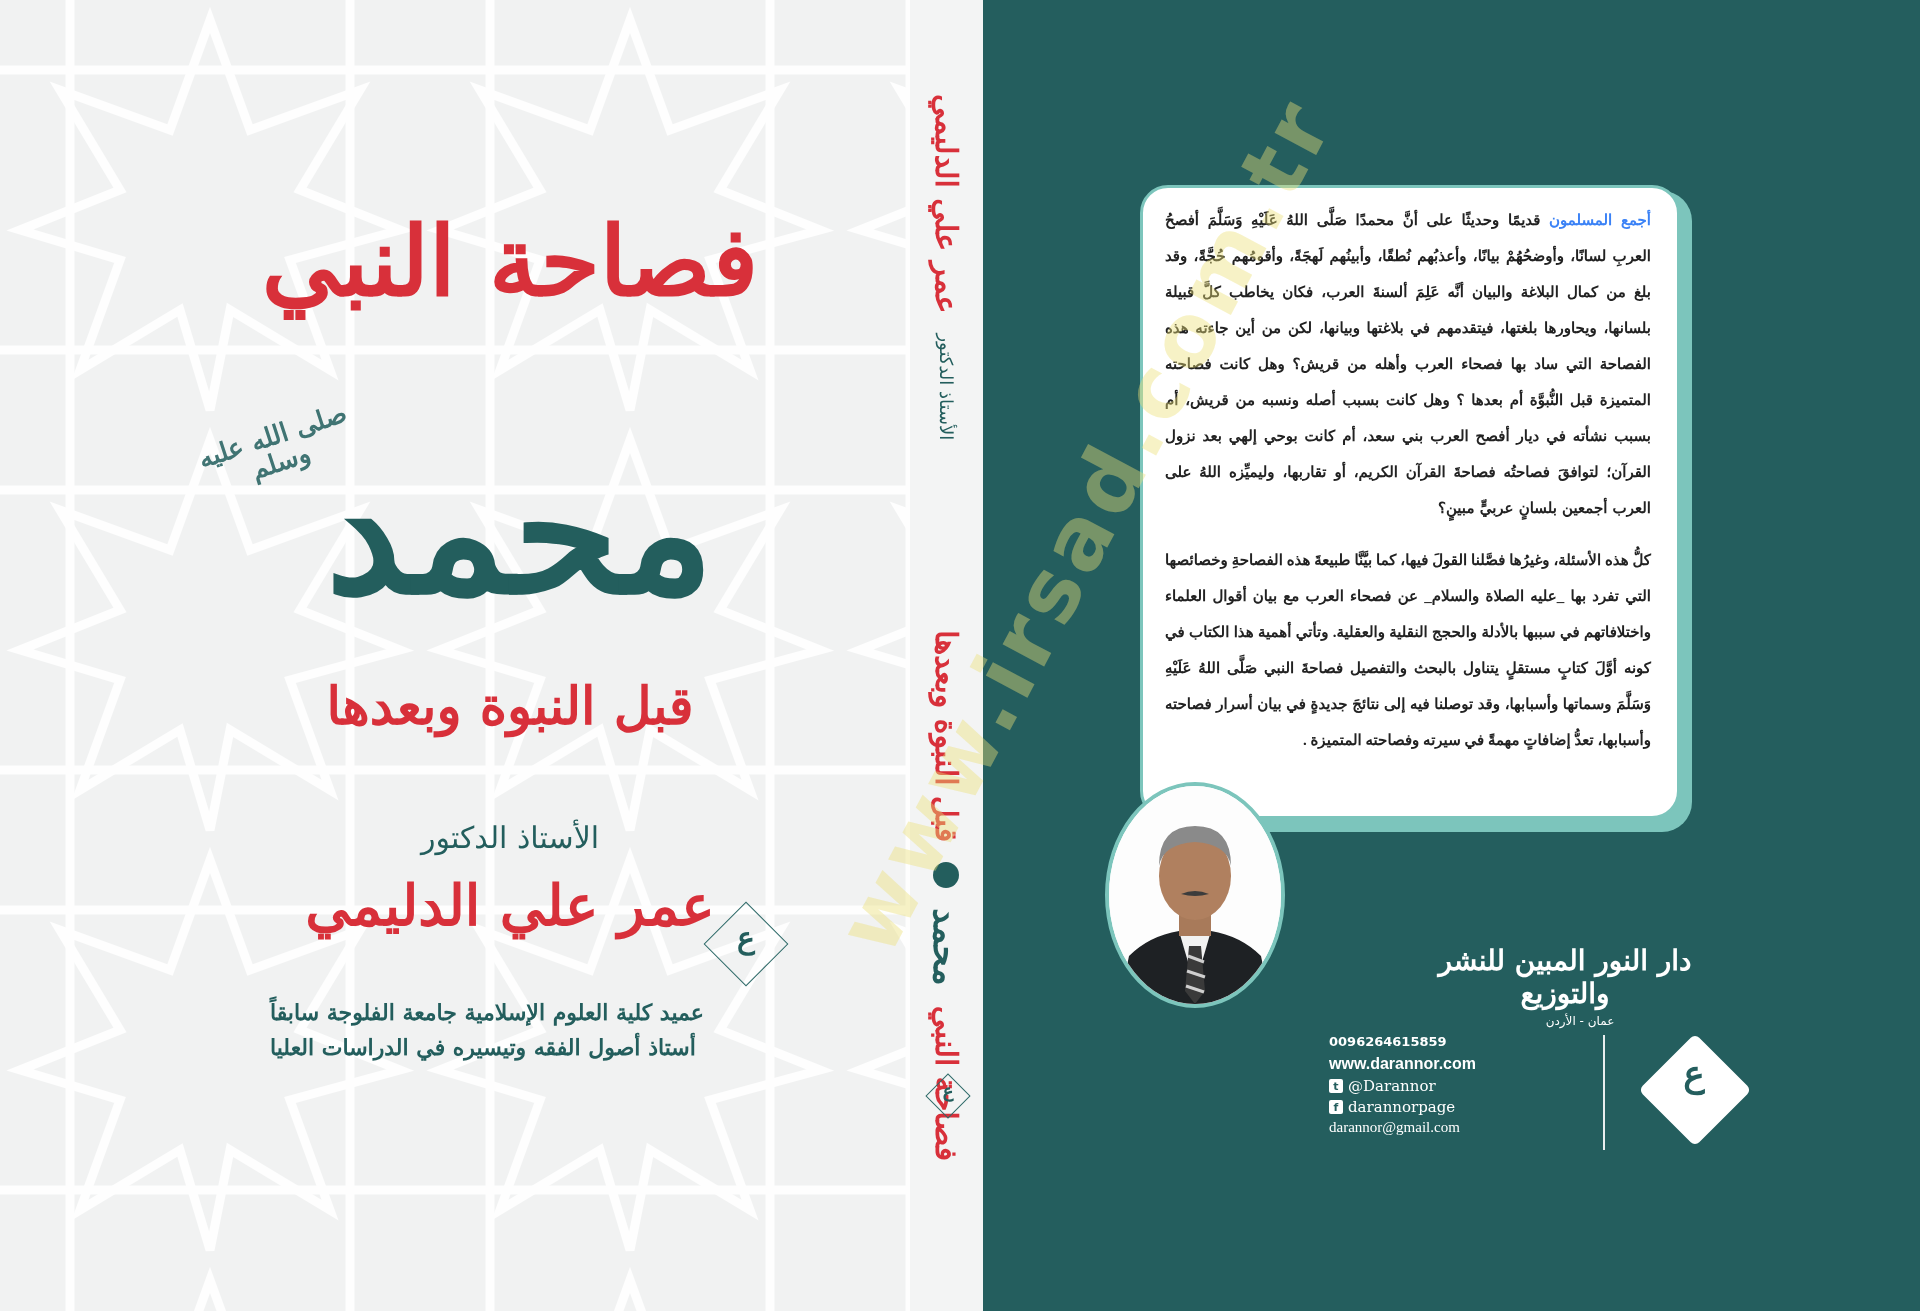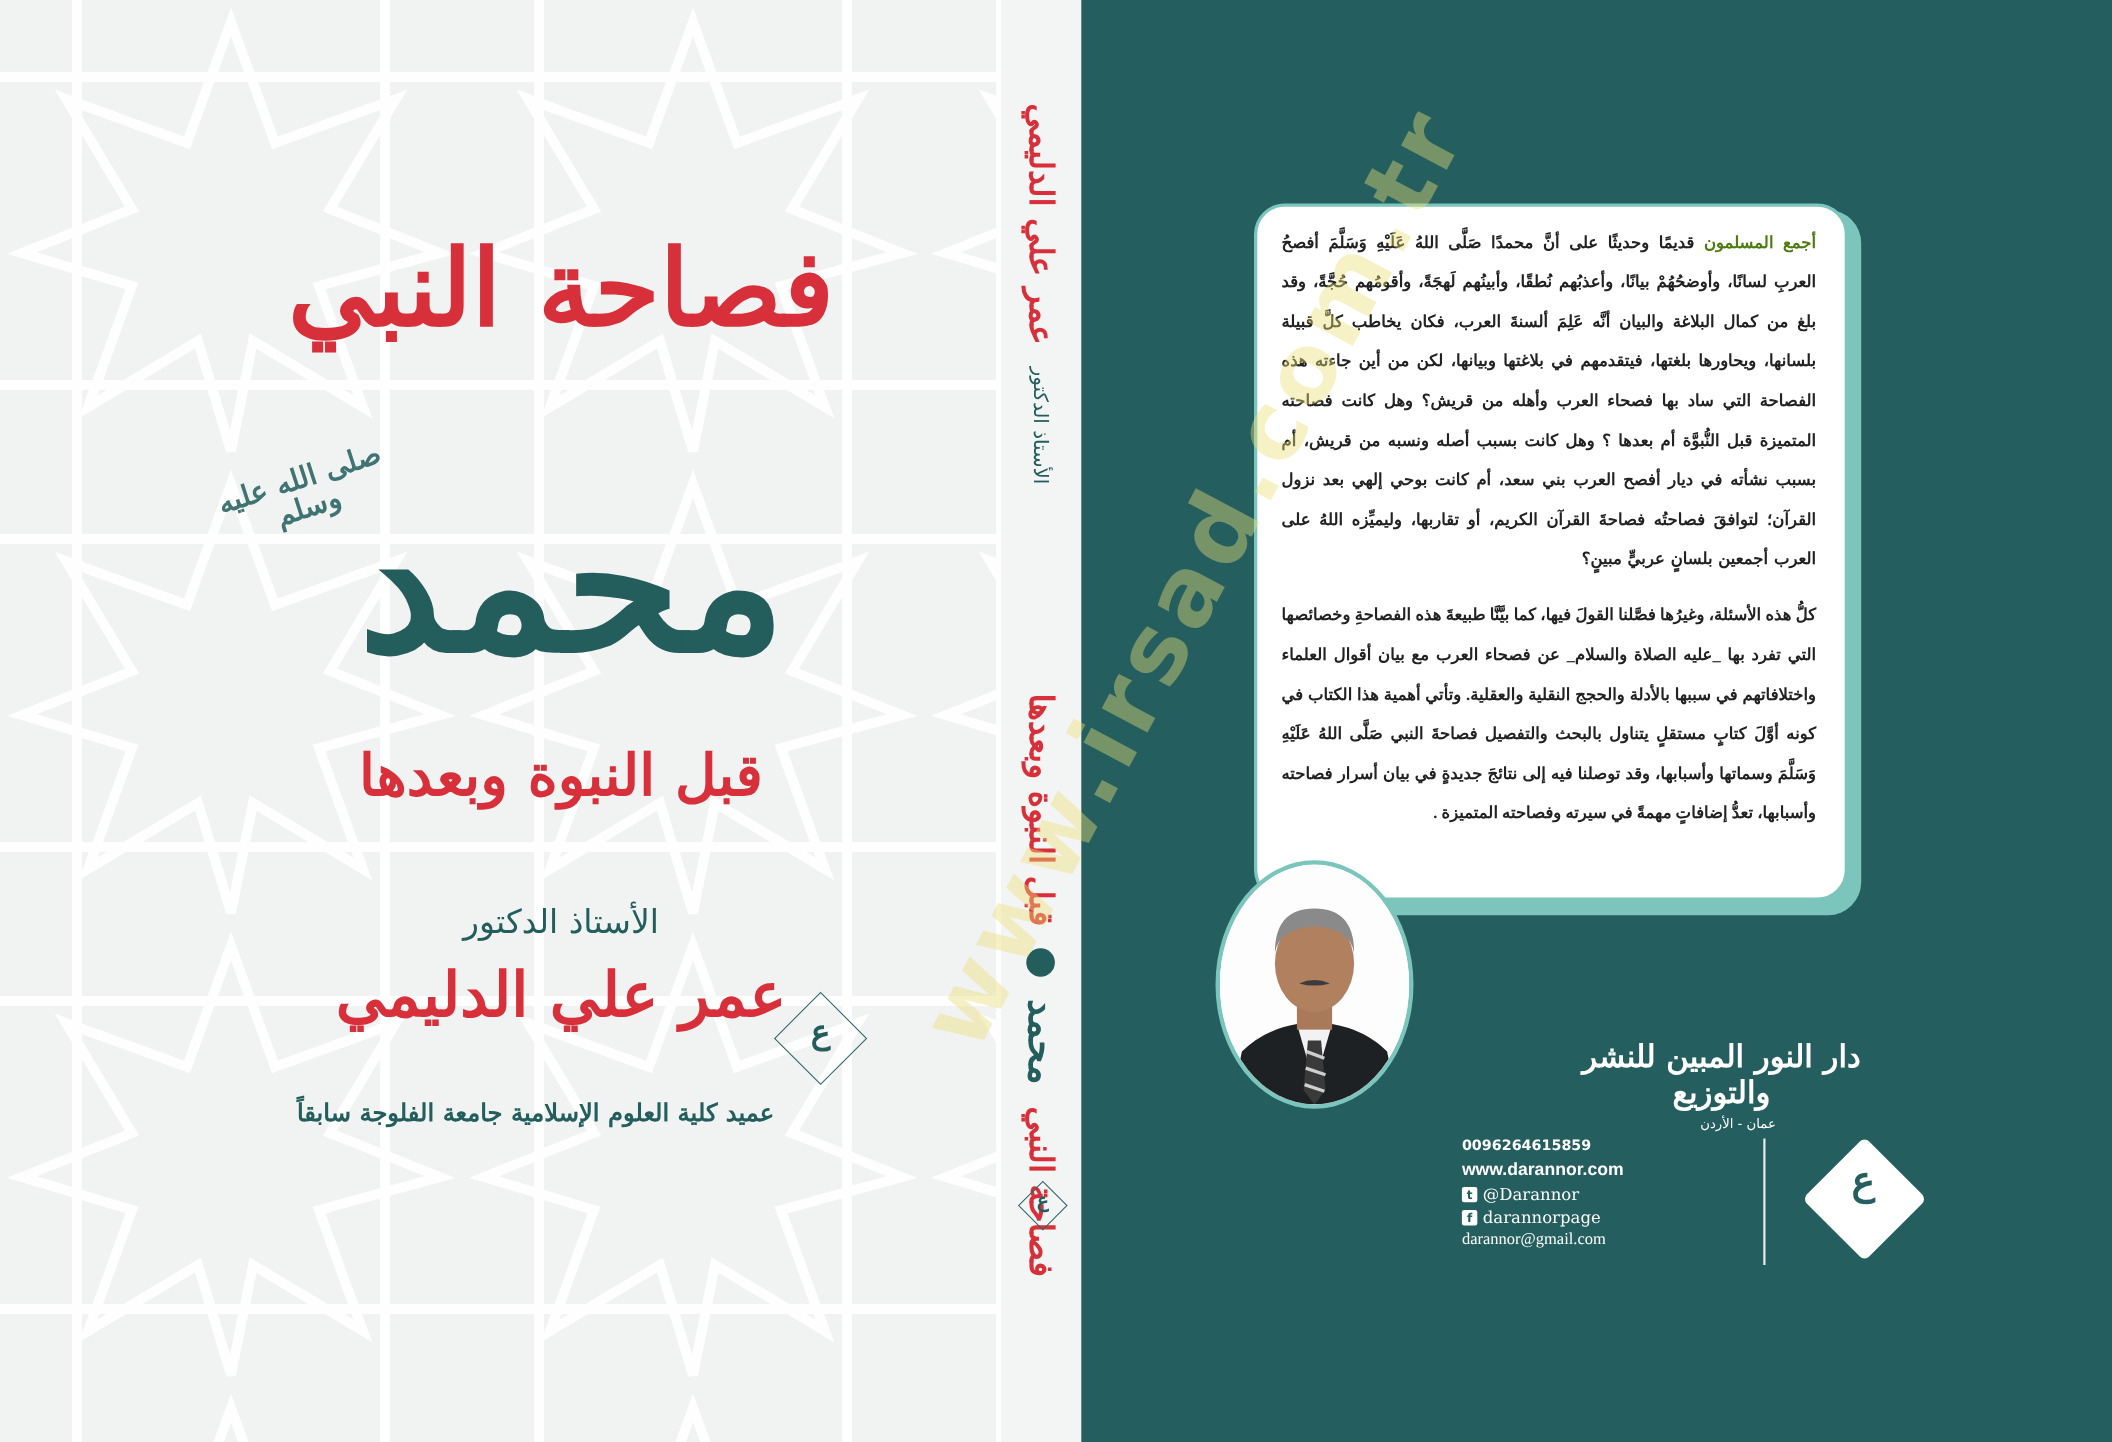--- a/index.html
+++ b/index.html
@@ -22,21 +22,21 @@
   .spine-inner{display:flex;align-items:center;gap:20px;direction:rtl;padding-right:150px;width:100%;justify-content:flex-start;box-sizing:border-box;}
   .sp-red{color:#d8303a;font-family:"DejaVu Serif",serif;font-size:30px;font-weight:bold;white-space:nowrap;}
   .sp-teal{color:#235e5d;font-family:"DejaVu Serif",serif;font-size:34px;font-weight:bold;white-space:nowrap;}
   .sp-small{color:#235e5d;font-family:"DejaVu Serif",serif;font-size:18px;white-space:nowrap;}
   .sp-dot{width:26px;height:26px;border-radius:50%;background:#235e5d;display:inline-block;}
   .watermark{position:absolute;left:660px;top:560px;width:760px;text-align:center;transform:rotate(-62deg);color:rgba(235,225,120,.42);font-family:"DejaVu Sans",sans-serif;font-weight:bold;font-size:86px;letter-spacing:6px;white-space:nowrap;pointer-events:none;z-index:5;}
   .box-shadow{position:absolute;left:1146px;top:191px;width:546px;height:641px;background:#7cc5bc;border-radius:30px;}
   .box{position:absolute;left:1140px;top:185px;width:540px;height:634px;background:#fff;border:3px solid #7cc5bc;border-radius:28px;box-sizing:border-box;padding:14px 26px 20px 22px;}
   .box p{margin:0;direction:rtl;text-align:justify;text-align-last:right;color:#222;font-family:"DejaVu Serif",serif;font-size:15px;line-height:36px;font-weight:bold;}
   .box p + p{margin-top:16px;font-family:Liberation Serif, serif;}
-  .hl{color:#4d7c0f;}
+  .hl{color:#3b82f6;}
   .photo-ring{position:absolute;left:1105px;top:782px;width:180px;height:226px;border-radius:50%;background:#fff;border:4px solid #7cc5bc;box-sizing:border-box;overflow:hidden;z-index:6;}
   .pub-name{position:absolute;left:1390px;top:944px;width:350px;text-align:center;color:#fff;font-family:"DejaVu Serif",serif;font-size:28px;font-weight:bold;direction:rtl;}
   .pub-loc{position:absolute;left:1520px;top:1014px;width:120px;text-align:center;color:#fff;font-family:"DejaVu Sans",sans-serif;font-size:12px;direction:rtl;}
   .contact{position:absolute;left:1329px;top:1034px;color:#fff;}
   .contact div{white-space:nowrap;}
   .c-phone{font-family:"DejaVu Sans",sans-serif;font-size:13px;font-weight:bold;margin-bottom:6px;}
   .c-web{font-family:Liberation Sans, sans-serif;font-size:16px;font-weight:bold;margin-bottom:4px;}
   .c-social{font-family:"DejaVu Serif",serif;font-size:15px;display:flex;align-items:center;gap:5px;margin-bottom:3px;}
   .c-email{font-family:Liberation Serif, serif;font-size:15px;}
   .ico{width:14px;height:14px;border-radius:2px;background:#fff;display:inline-flex;align-items:center;justify-content:center;color:#245e5e;font-size:11px;font-weight:bold;font-family:"DejaVu Sans",sans-serif;}
@@ -65,20 +65,21 @@
   </svg>
 
   <div class="title-red rtl">فصاحة النبي</div>
   <div class="pbuh rtl">صلى الله عليه وسلم</div>
   <div class="name-teal rtl">محمد</div>
   <div class="subtitle rtl">قبل النبوة وبعدها</div>
   <div class="author-prefix rtl">الأستاذ الدكتور</div>
   <div class="author-name rtl">عمر علي الدليمي</div>
   <div class="author-desc rtl">
     <div>عميد كلية العلوم الإسلامية جامعة الفلوجة سابقاً</div>
+    <div>أستاذ أصول الفقه وتيسيره في الدراسات العليا</div>
   </div>
   <div>
     <div class="logo-diamond" style="left:716px;top:914px;"></div>
     <div class="logo-glyph" style="left:716px;top:920px;width:60px;font-size:30px;">ع</div>
   </div>
 </div>
 
 <div class="spine">
   <div class="spine-text">
     <div class="spine-inner">

